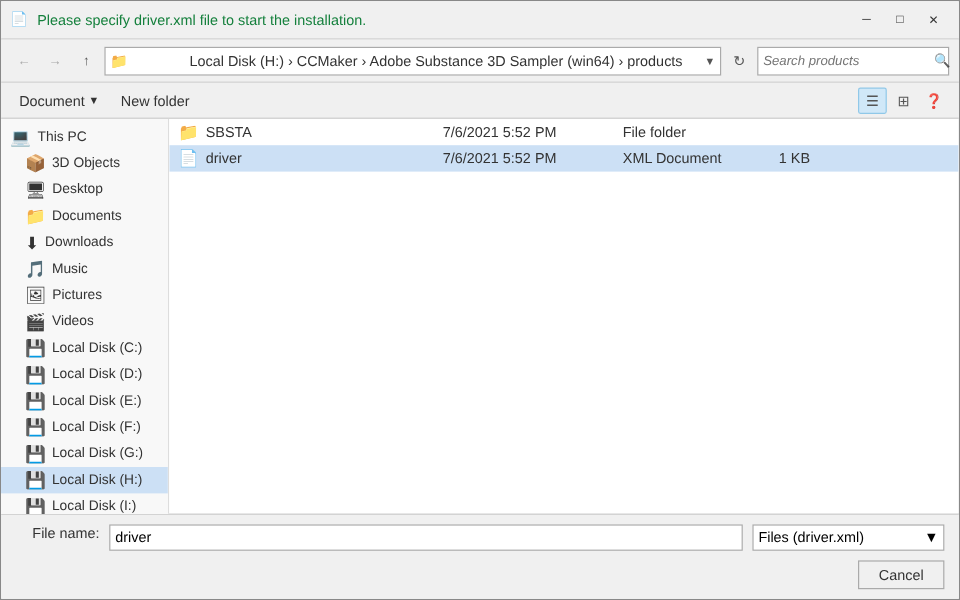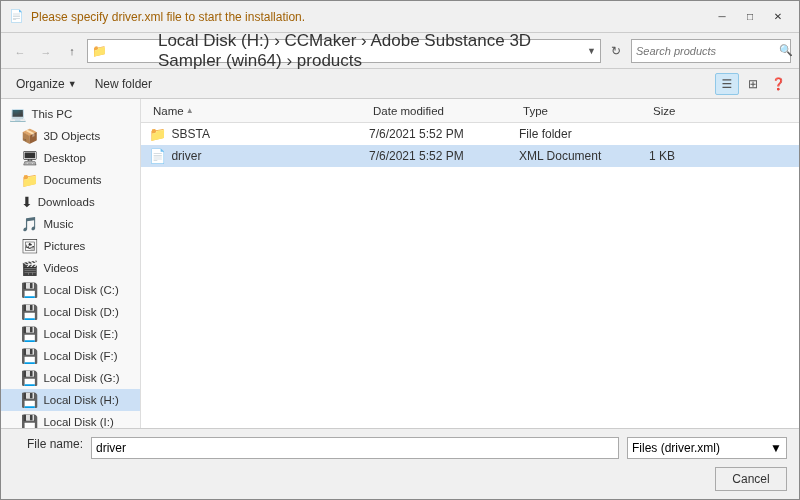--- a/index.html
+++ b/index.html
@@ -29,21 +29,21 @@
       display: flex;
       align-items: center;
       gap: 6px;
     }
     .title-bar-icon {
       width: 16px;
       height: 16px;
     }
     .title-bar-text {
       font-size: 12px;
-      color: #a16207;
+      color: #15803d;
     }
     .title-bar-controls {
       display: flex;
       gap: 2px;
     }
     .title-bar-btn {
       width: 26px;
       height: 20px;
       background: transparent;
       border: none;
@@ -88,21 +88,21 @@
       border: 1px solid #aaa;
       height: 24px;
       padding: 0 4px;
       gap: 3px;
     }
     .breadcrumb-folder-icon {
       color: #e6a817;
       font-size: 12px;
     }
     .breadcrumb-text {
-      font-size: 17px;
+      font-size: 12px;
       color: #333;
       flex: 1;
       padding-left: 48px;
     }
     .breadcrumb-dropdown {
       color: #555;
       font-size: 9px;
       cursor: pointer;
     }
     .refresh-btn {
@@ -372,21 +372,21 @@
     <button class="refresh-btn">↻</button>
 
     <div class="search-container">
       <input class="search-input" type="text" placeholder="Search products" style="">
       <span class="search-icon">🔍</span>
     </div>
   </div>
 
   <div class="toolbar">
     <button class="toolbar-btn">
-      <span>Organize</span>
+      <span>Document</span>
       <span class="arrow">▼</span>
     </button>
     <button class="toolbar-btn">New folder</button>
 
     <div class="toolbar-right">
       <button class="view-btn active">☰</button>
       <button class="view-btn">⊞</button>
       <button class="view-btn">❓</button>
     </div>
   </div>
@@ -450,35 +450,20 @@
           <span class="icon">💾</span>
           <span class="label">Local Disk (H:)</span>
         </div>
         <div class="sidebar-item" style="padding-left: 20px;">
           <span class="icon">💾</span>
           <span class="label">Local Disk (I:)</span>
         </div>
       </div>
 
     <div class="file-pane">
-      <div class="file-list-header">
-        <div class="col-header col-name">
-          <span>Name</span>
-          <span class="col-sort-icon">▲</span>
-        </div>
-        <div class="col-header col-date">
-          <span>Date modified</span>
-        </div>
-        <div class="col-header col-type">
-          <span>Type</span>
-        </div>
-        <div class="col-header col-size">
-          <span>Size</span>
-        </div>
-      </div>
       <div class="file-list">
       <div class="file-row">
             <div class="col-name">
               <span class="file-icon">📁</span>
               <span class="file-name">SBSTA</span>
             </div>
             <div class="col-date">7/6/2021 5:52 PM</div>
             <div class="col-type">File folder</div>
             <div class="col-size"></div>
           </div>

